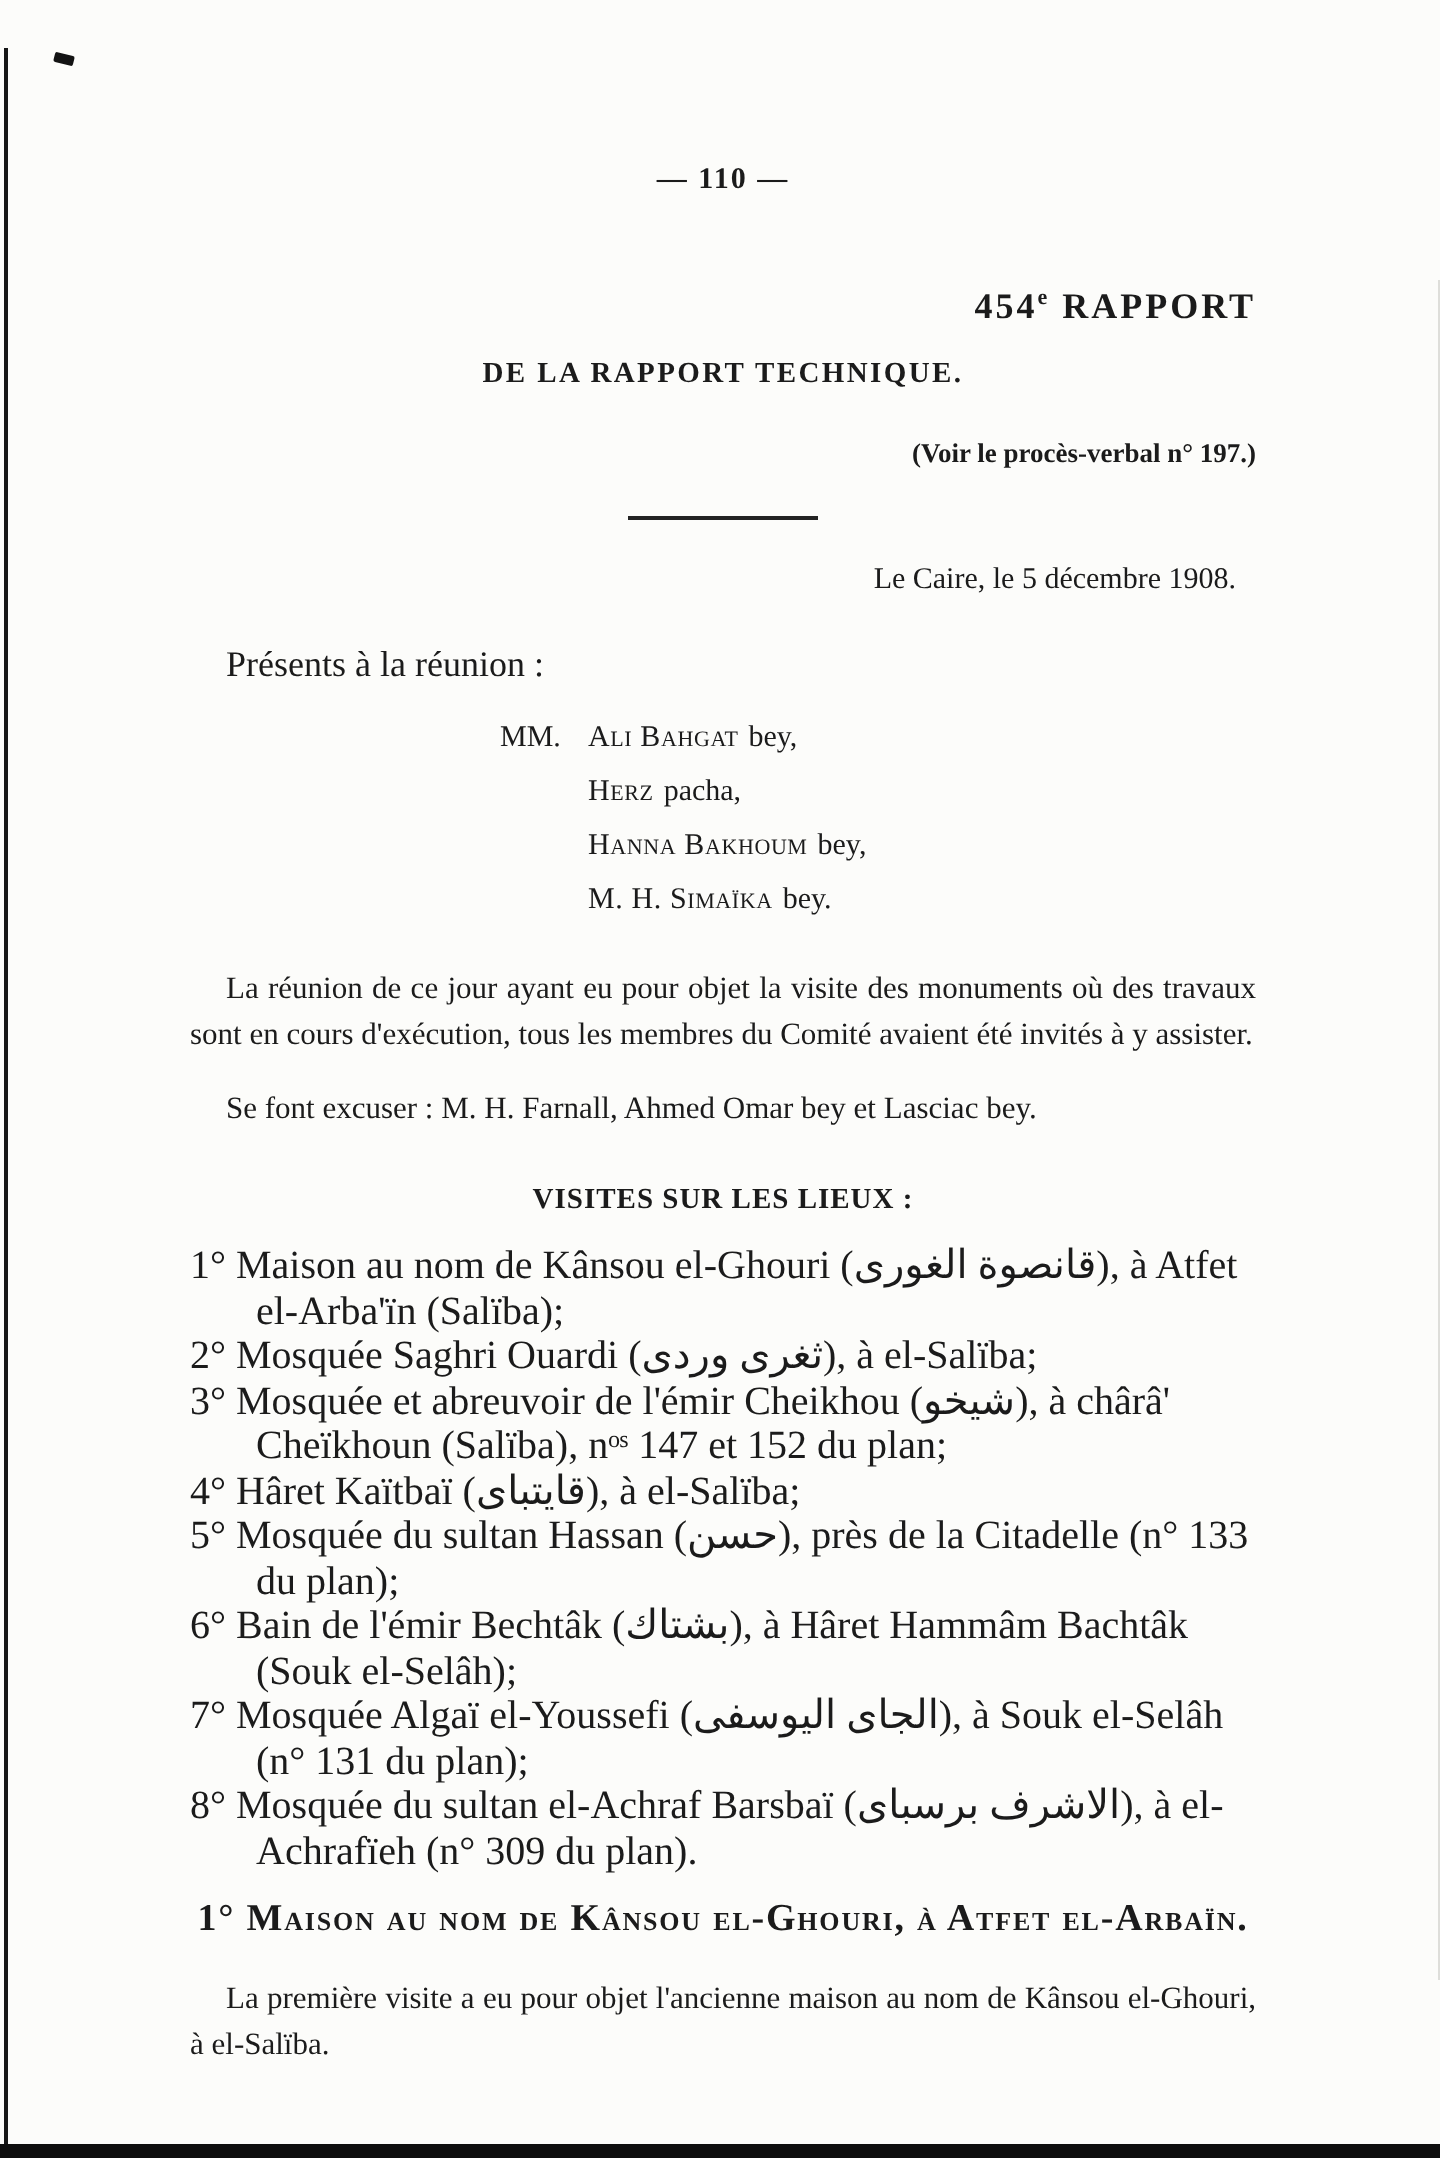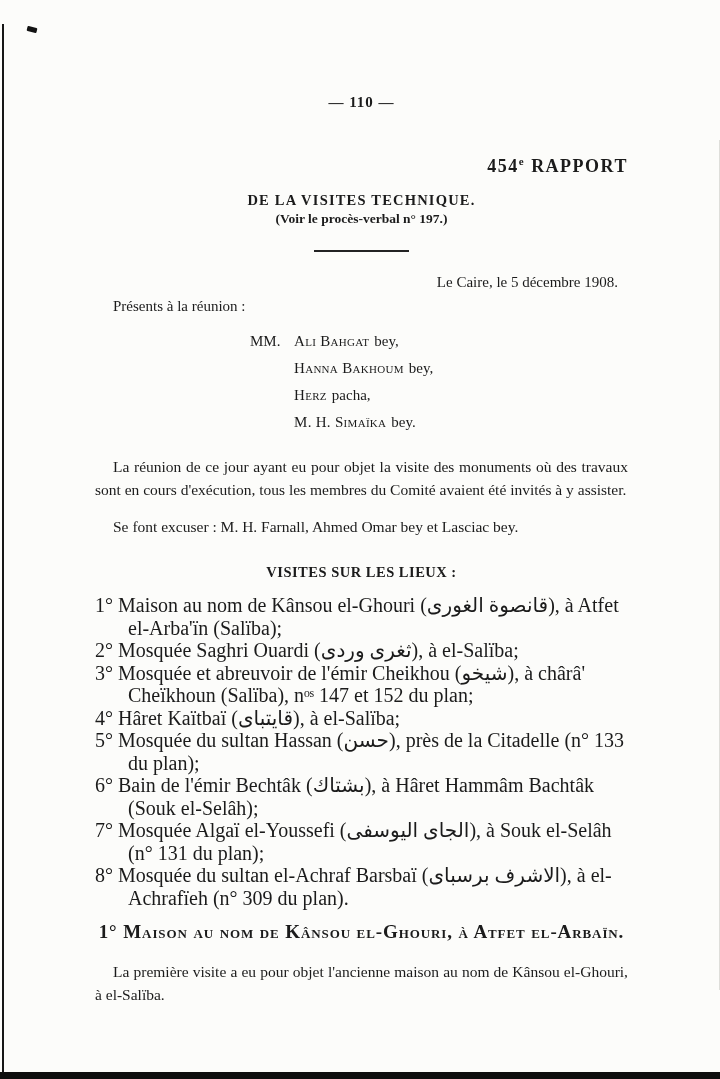--- a/index.html
+++ b/index.html
@@ -11,21 +11,21 @@
   }
   .page {
     position: relative;
     width: 720px; height: 1079px;
     background: #fcfcfa;
     color: #1b1b1b;
     overflow: hidden;
   }
   .content {
     position: absolute;
-    left: 95px; top: 16px;
+    left: 95px; top: 4px;
     width: 533px;
   }
   .page-number {
     margin-top: 78px;
     text-align: center;
     font-weight: bold;
     font-size: 15px;
     letter-spacing: 1px;
   }
   .report-title {
@@ -37,40 +37,40 @@
   }
   .report-title sup { font-size: 11px; }
   .subtitle {
     margin: 15px 0 0 0;
     text-align: center;
     font-weight: bold;
     font-size: 14.5px;
     letter-spacing: 1.2px;
   }
   .reference {
-    margin-top: 2px;
-    text-align: center;
+    margin-top: 23px;
+    text-align: right;
     font-weight: bold;
     font-size: 13.5px;
   }
   .divider-rule {
     width: 95px; height: 2px;
     background: #232323;
     margin: 23px auto 0 auto;
   }
   .dateline {
     margin-top: 22px;
     text-align: right;
     padding-right: 10px;
     font-size: 15px;
   }
   .presents-intro {
-    margin-top: 7px;
+    margin-top: 23px;
     padding-left: 18px;
-    font-size: 15px;
+    font-size: 18px;
   }
   .attendees {
     margin-top: 13px;
     margin-left: 155px;
     font-size: 15px;
   }
   .attendee-line { line-height: 27px; white-space: nowrap; }
   .attendee-prefix { display: inline-block; width: 44px; }
   .attendee-name { font-variant: small-caps; letter-spacing: 0.3px; }
   .attendee-suffix { margin-left: 5px; }
@@ -148,34 +148,34 @@
   <div class="edge-left"></div>
   <div class="edge-right"></div>
   <div class="edge-bottom"></div>
 
   <div class="content">
 
     <div class="page-number">— 110 —</div>
 
     <h1 class="report-title"><span>454</span><sup>e</sup> <span>RAPPORT</span></h1>
 
-    <div class="subtitle">DE LA VISITES TECHNIQUE.</div>
+    <div class="subtitle">DE LA RAPPORT TECHNIQUE.</div>
 
     <div class="reference">(Voir le procès-verbal n° 197.)</div>
 
     <div class="divider-rule"></div>
 
     <div class="dateline">Le Caire, le 5 décembre 1908.</div>
 
     <div class="presents-intro">Présents à la réunion :</div>
 
     <div class="attendees">
       <div class="attendee-line"><span class="attendee-prefix">MM.</span><span class="attendee-name">Ali Bahgat</span><span class="attendee-suffix">bey,</span></div>
+      <div class="attendee-line"><span class="attendee-prefix"></span><span class="attendee-name">Herz</span><span class="attendee-suffix">pacha,</span></div>
       <div class="attendee-line"><span class="attendee-prefix"></span><span class="attendee-name">Hanna Bakhoum</span><span class="attendee-suffix">bey,</span></div>
-      <div class="attendee-line"><span class="attendee-prefix"></span><span class="attendee-name">Herz</span><span class="attendee-suffix">pacha,</span></div>
       <div class="attendee-line"><span class="attendee-prefix"></span><span class="attendee-name">M. H. Simaïka</span><span class="attendee-suffix">bey.</span></div>
     </div>
 
     <p class="para">La réunion de ce jour ayant eu pour objet la visite des monuments où des travaux sont en cours d'exécution, tous les membres du Comité avaient été invités à y assister.</p>
 
     <p class="excuses">Se font excuser : M. H. Farnall, Ahmed Omar bey et Lasciac bey.</p>
 
     <div class="visits-heading">VISITES SUR LES LIEUX :</div>
 
     <div class="visit-list">

